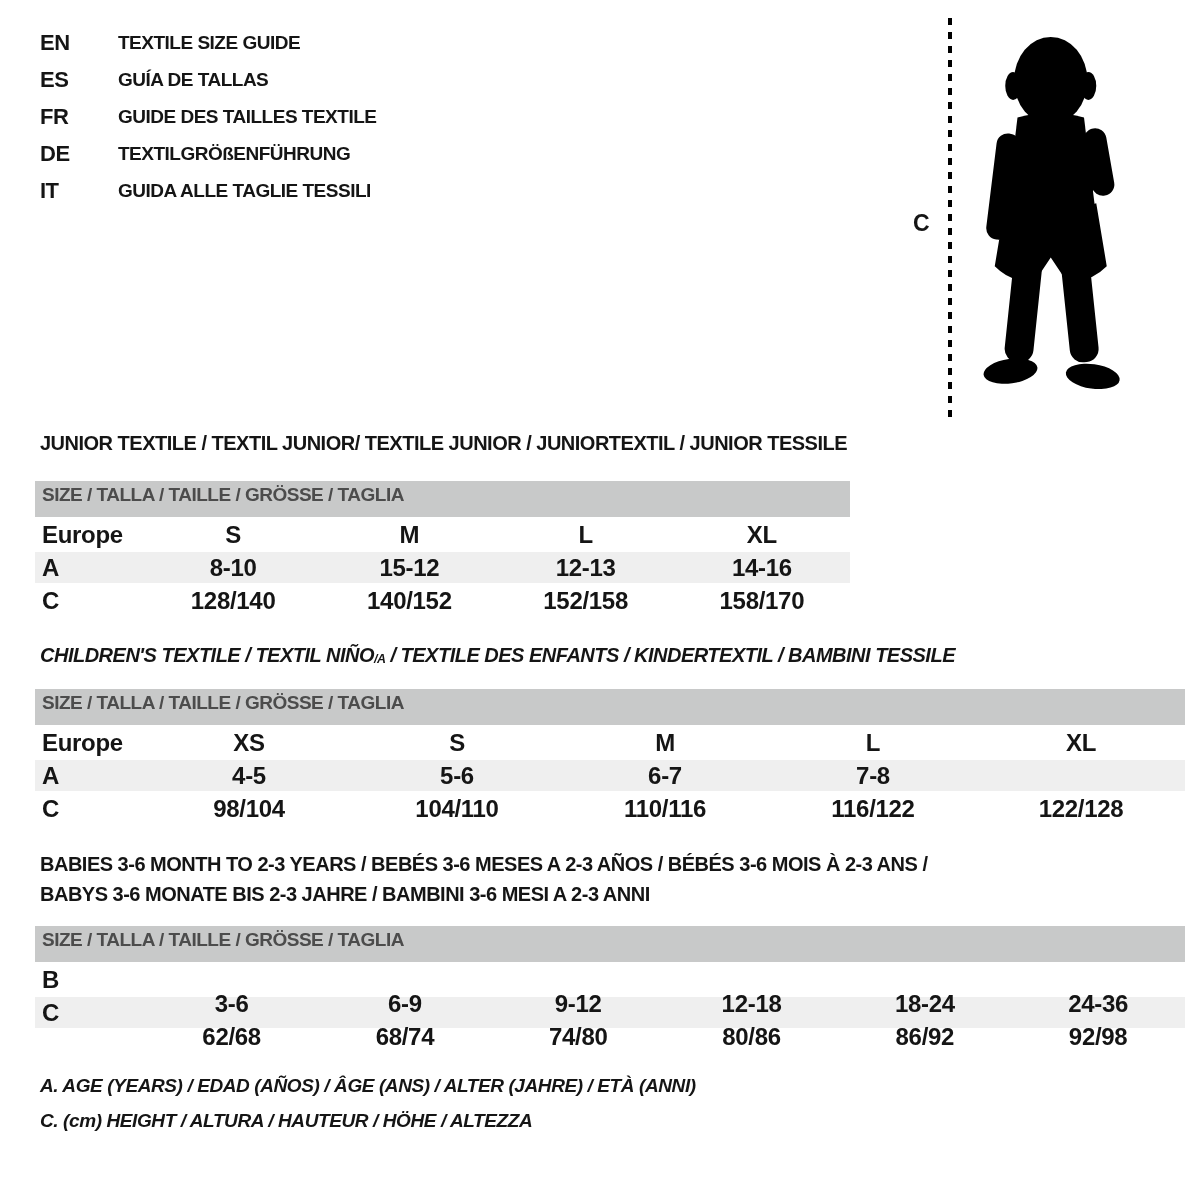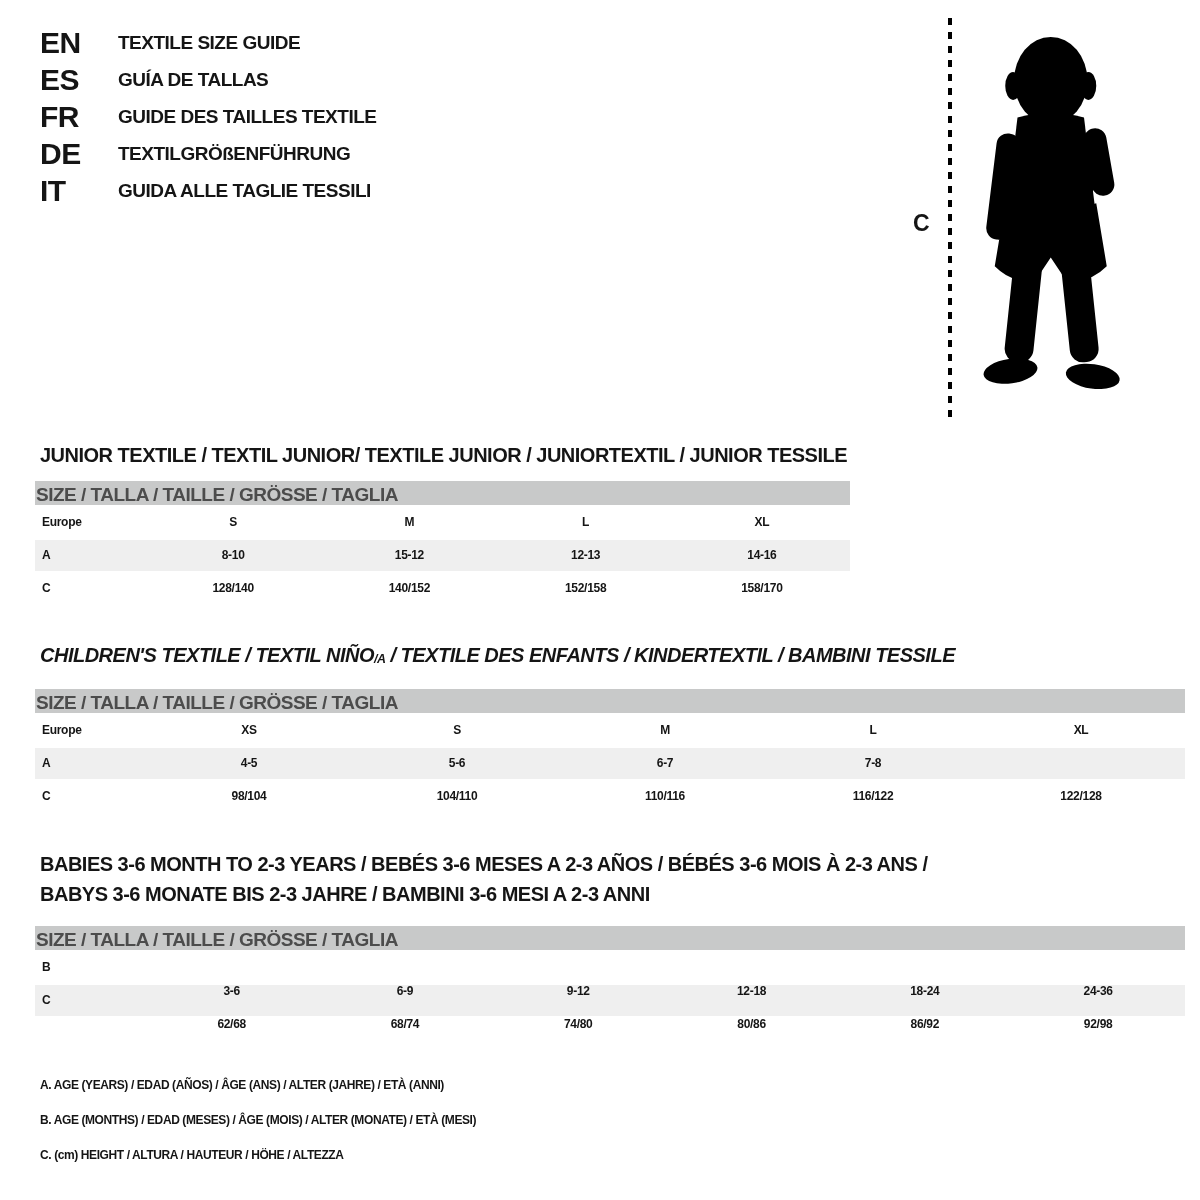--- a/index.html
+++ b/index.html
@@ -5,53 +5,53 @@
   * { margin:0; padding:0; box-sizing:border-box; }
   html,body { background:#ffffff; }
   .page {
     position:relative; width:1200px; height:1200px; background:#ffffff;
     font-family:"Liberation Sans","DejaVu Sans",sans-serif;
     color:#151515; overflow:hidden;
   }
   
   .lang-list { position:absolute; left:40px; top:24px; }
   .lang-row { display:flex; height:37px; align-items:center; }
-  .lang-code { width:78px; font-size:30px; font-weight:700; letter-spacing:-0.5px; }
+  .lang-code { width:78px; font-size:22px; font-weight:700; letter-spacing:-0.5px; }
   .lang-label { font-size:19px; font-weight:700; letter-spacing:-0.5px; }
   
   .figure-area { position:absolute; left:905px; top:12px; width:250px; height:415px; }
   .measure-label { position:absolute; left:8px; top:198px; font-size:23px; font-weight:700; }
   .dashed-line {
     position:absolute; left:43px; top:6px; width:4px; height:400px;
     background:repeating-linear-gradient(to bottom,#000 0 7px,transparent 7px 14px);
   }
   .toddler-svg { position:absolute; left:60px; top:0px; }
   
   .section-title { position:absolute; left:40px; font-size:20px; font-weight:700; letter-spacing:-0.5px; white-space:nowrap; }
   .section-title .subsup { font-size:0.62em; vertical-align:-0.12em; }
   .babies-title { line-height:30px; }
   
   .tbl { position:absolute; left:35px; }
   .tbl-header {
-    height:24px; line-height:28px; background:#c8c9c9; color:#4c4c4c;
-    font-size:19px; font-weight:700; letter-spacing:-0.5px; padding-left:1px;
+    height:36px; line-height:28px; background:#c8c9c9; color:#4c4c4c;
+    font-size:19px; font-weight:700; letter-spacing:-0.5px; padding-left:7px;
   }
   .tbl-row { display:flex; height:31px; line-height:31px; margin-top:2px;
-    font-size:12px; font-weight:700; letter-spacing:-0.3px; }
+    font-size:24px; font-weight:700; letter-spacing:-0.3px; }
   .tbl-row.alt { background:#efefef; }
   .cell { text-align:center; }
   .cell.label { width:110px; text-align:left; padding-left:7px; }
   .w815 { width:815px; }
   .w1150 { width:1150px; }
   .cols4 .cell:not(.label) { width:176.25px; }
   .cols5 .cell:not(.label) { width:208px; }
   .cols6 .cell:not(.label) { width:173.3px;margin-top:24px; }
   
   .legend { position:absolute; left:40px; top:1068px; }
-  .legend-line { font-size:12px; font-weight:700; letter-spacing:-0.4px; height:35px; line-height:35px; white-space:nowrap; }
+  .legend-line { font-size:19px; font-weight:700; letter-spacing:-0.4px; height:35px; line-height:35px; white-space:nowrap;font-style:italic; }
 </style>
 </head>
 <body>
 
 <div class="page">
 
   <div class="lang-list">
     <div class="lang-row">
       <span class="lang-code">EN</span>
       <span class="lang-label">TEXTILE SIZE GUIDE</span>
@@ -88,21 +88,21 @@
         <rect x="118" y="158" width="24" height="58" rx="12" transform="rotate(25 130 190)"></rect>
         <path d="M46,198 Q98,216 150,198 L162,270 Q140,292 114,284 L98,260 L82,284 Q56,292 34,270 Z"></path>
         <rect x="50" y="260" width="33" height="120" rx="15" transform="rotate(6 66 320)"></rect>
         <rect x="115" y="260" width="33" height="120" rx="15" transform="rotate(-6 132 320)"></rect>
         <ellipse cx="52" cy="390" rx="31" ry="14" transform="rotate(-8 52 390)"></ellipse>
         <ellipse cx="146" cy="396" rx="31" ry="14" transform="rotate(8 146 396)"></ellipse>
       </g>
     </svg>
   </div>
 
-  <div class="section-title" style="top:432px;margin-top:12px;">JUNIOR TEXTILE / TEXTIL JUNIOR/ TEXTILE JUNIOR / JUNIORTEXTIL / JUNIOR TESSILE</div>
+  <div class="section-title" style="top:432px;">JUNIOR TEXTILE / TEXTIL JUNIOR/ TEXTILE JUNIOR / JUNIORTEXTIL / JUNIOR TESSILE</div>
   <div class="tbl w815" style="top:481px;">
     <div class="tbl-header">SIZE / TALLA / TAILLE / GRÖSSE / TAGLIA</div>
     <div class="tbl-row cols4">
       <span class="cell label">Europe</span>
       <span class="cell">S</span>
       <span class="cell">M</span>
       <span class="cell">L</span>
       <span class="cell">XL</span>
     </div>
     <div class="tbl-row cols4 alt">
@@ -170,17 +170,16 @@
       <span class="cell">68/74</span>
       <span class="cell">74/80</span>
       <span class="cell">80/86</span>
       <span class="cell">86/92</span>
       <span class="cell">92/98</span>
     </div>
   </div>
 
   <div class="legend">
     <div class="legend-line">A. AGE (YEARS) / EDAD (AÑOS) / ÂGE (ANS) / ALTER (JAHRE) / ETÀ (ANNI)</div>
-    <div class="legend-line">B. AGE (MONTHS) / EDAD (MESES) / ÂGE (MOIS) / ALTER (MONATE) / ETÀ (MESI)</div>
     <div class="legend-line">C. (cm) HEIGHT / ALTURA / HAUTEUR / HÖHE / ALTEZZA</div>
   </div>
 
 </div>
 
 </body></html>

